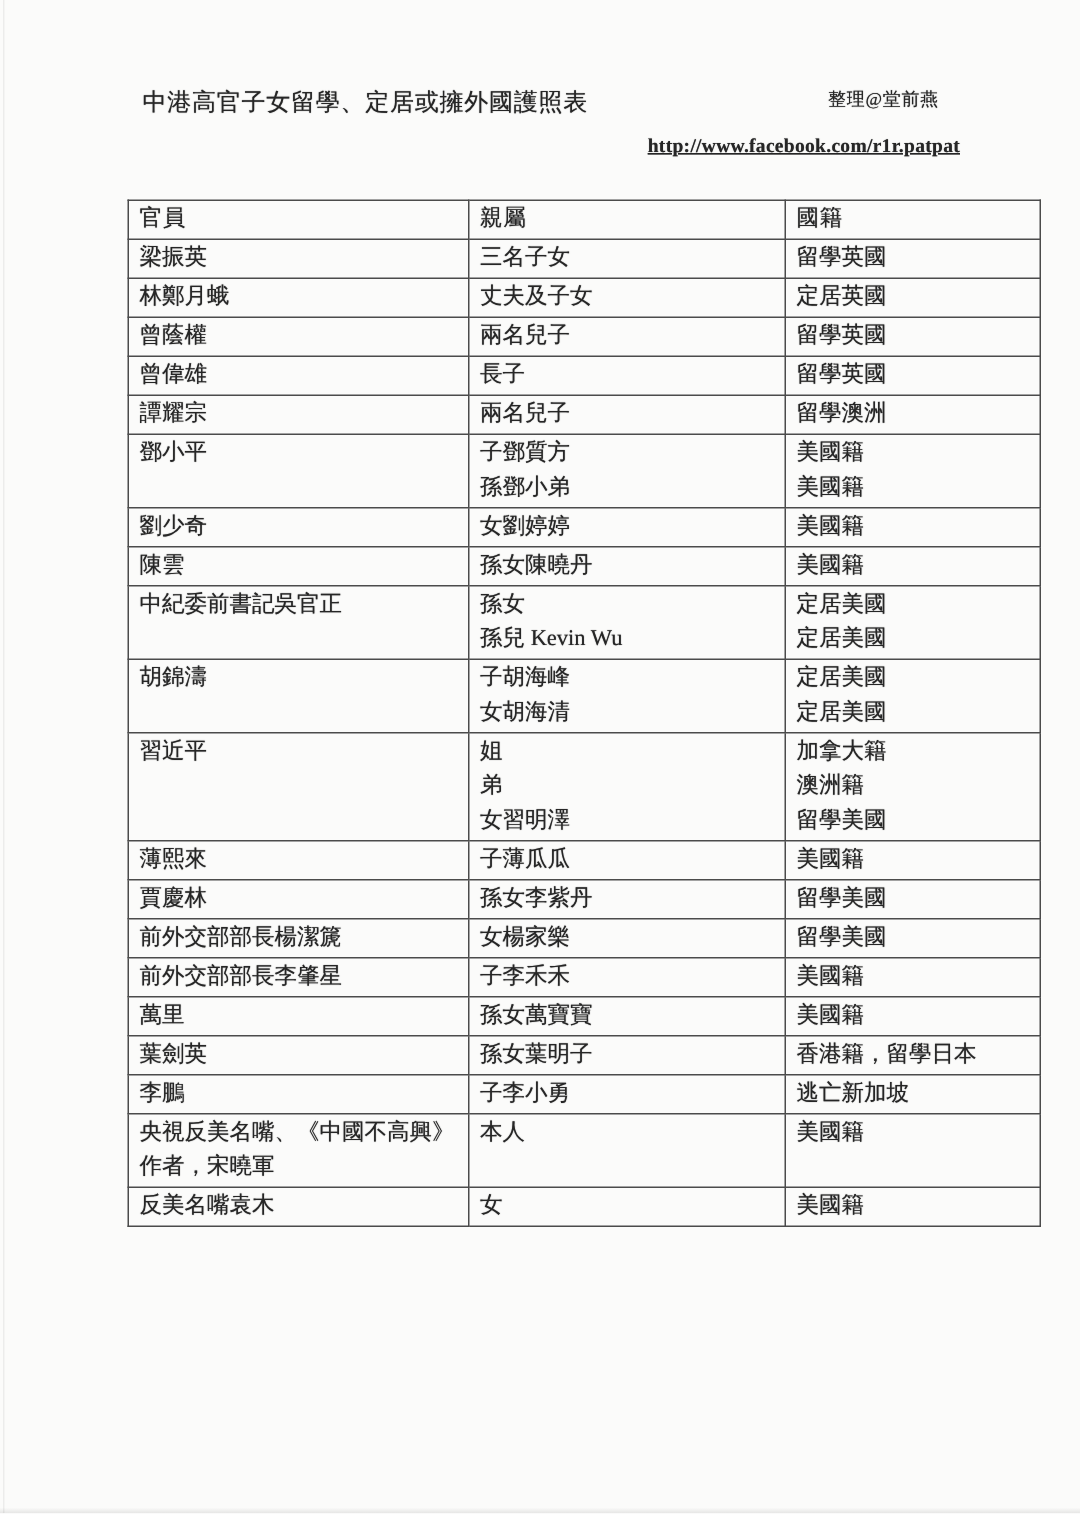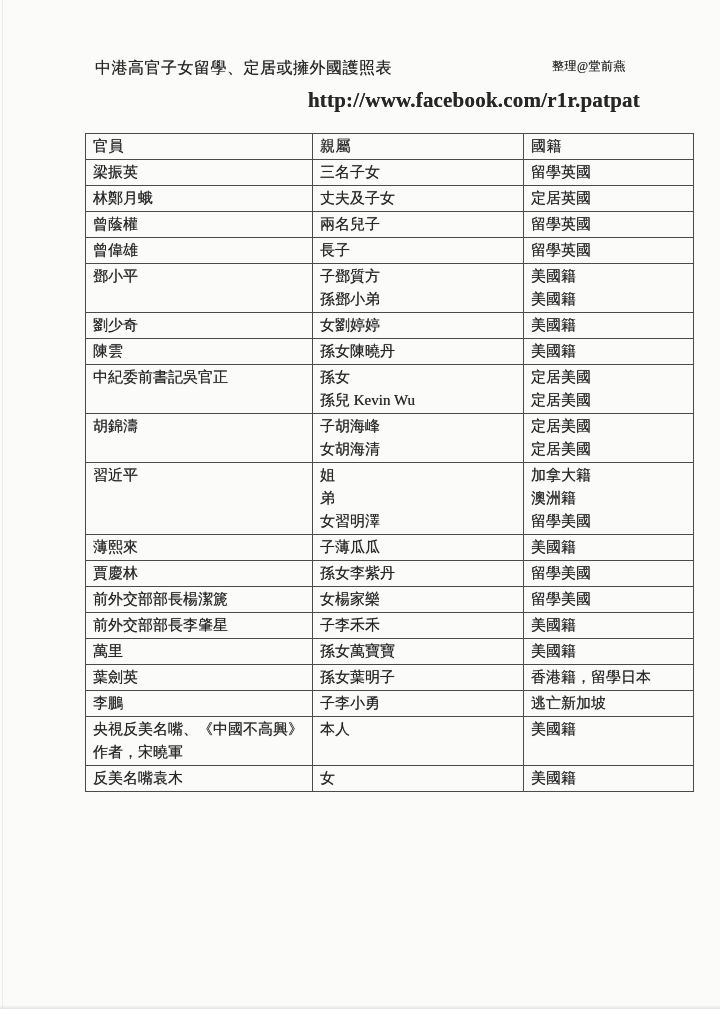--- a/index.html
+++ b/index.html
@@ -32,22 +32,23 @@
     text-align:center;
   }
   .credit{
     font-size:12px;letter-spacing:0.5px;margin-right:14px;
     text-shadow:0 0 0.7px rgba(40,40,40,0.75);
   }
   .url-row{
     text-align:right;margin-top:9px;
   }
   .url{
-    font-size:21px;font-weight:600;letter-spacing:0.2px;
+    font-size:13px;font-weight:600;letter-spacing:0.2px;
     text-shadow:0 0 0.6px rgba(40,40,40,0.7);
+    text-decoration:underline;
   }
   table.officials-table{
     position:absolute;top:133px;left:85px;
     width:563px;
     border-collapse:collapse;table-layout:fixed;
     background:transparent;
   }
   .officials-table th,.officials-table td{
     border:1px solid #4b4b4b;
     vertical-align:top;
@@ -129,20 +130,31 @@
           </td>
           <td class="c1">
             <div class="line">長子</div>
           </td>
           <td class="c2">
             <div class="line">留學英國</div>
           </td>
         </tr>
         <tr>
           <td class="c0">
+            <div class="line">譚耀宗</div>
+          </td>
+          <td class="c1">
+            <div class="line">兩名兒子</div>
+          </td>
+          <td class="c2">
+            <div class="line">留學澳洲</div>
+          </td>
+        </tr>
+        <tr>
+          <td class="c0">
             <div class="line">鄧小平</div>
           </td>
           <td class="c1">
             <div class="line">子鄧質方</div>
             <div class="line">孫鄧小弟</div>
           </td>
           <td class="c2">
             <div class="line">美國籍</div>
             <div class="line">美國籍</div>
           </td>

